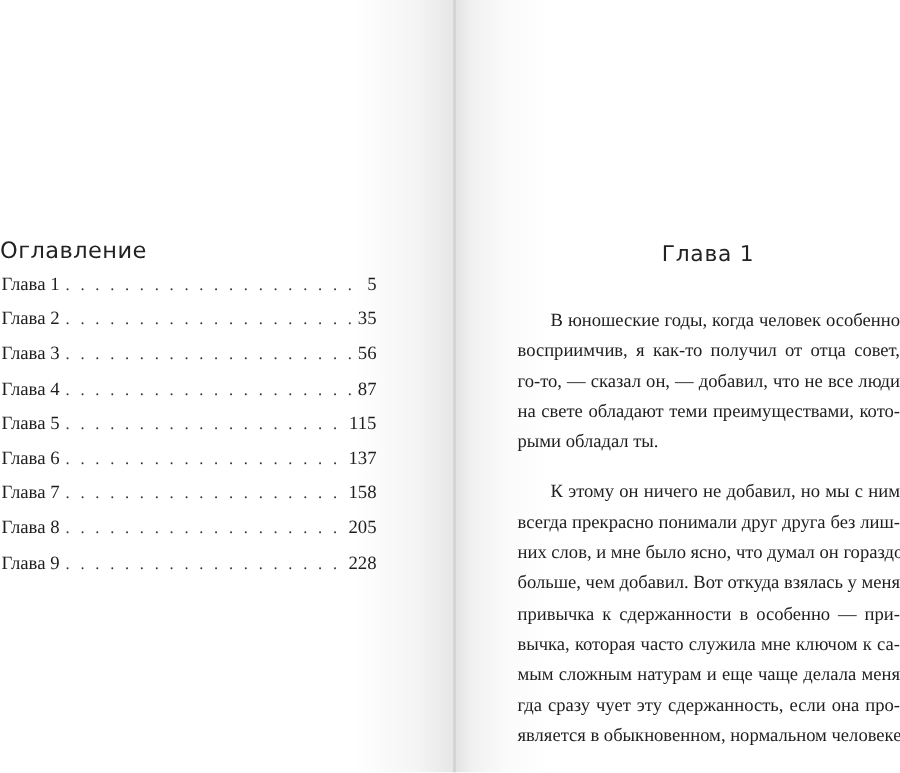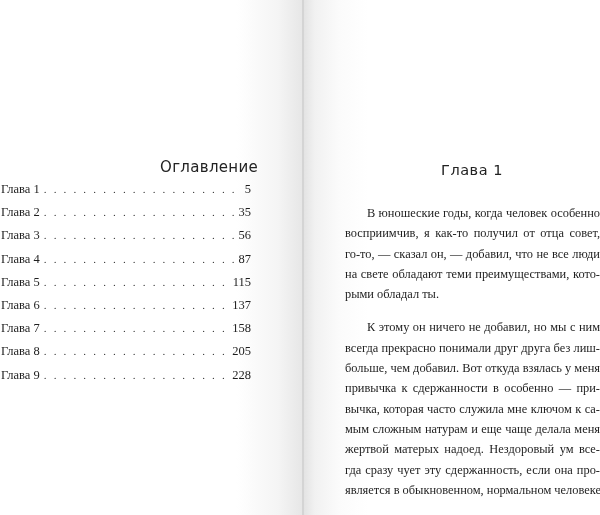--- a/index.html
+++ b/index.html
@@ -1,21 +1,21 @@
 <!DOCTYPE html>
 <html><head>
 <meta charset="utf-8">
 <style>
   html, body { margin:0; padding:0; }
   body { width:600px; height:515px; overflow:hidden; background:#fff; position:relative; font-family:"Liberation Serif", serif; color:#1e1e1e; }
   .page { position:absolute; top:0; height:515px; overflow:hidden; }
   .left { left:0; width:303px; background:linear-gradient(to right, #ffffff 0%, #ffffff 78%, #f4f4f4 92%, #e6e6e6 100%); }
   .right { left:303px; width:297px; background:linear-gradient(to right, #e2e2e2 0%, #f1f1f1 4%, #fbfbfb 12%, #ffffff 22%, #ffffff 100%); }
   .spine { position:absolute; left:302px; top:0; width:2px; height:515px; background:#d4d4d4; }
-  .toc-title { position:absolute; top:158px; left:0; width:258px; text-align:right; font-family:"DejaVu Sans", sans-serif; font-size:15px; color:#222; letter-spacing:0.3px; }
+  .toc-title { position:absolute; top:158px; left:0; width:258px; text-align:left; font-family:"DejaVu Sans", sans-serif; font-size:15px; color:#222; letter-spacing:0.3px; }
   .toc { position:absolute; top:182px; left:1px; width:250px; }
   .toc-row { display:flex; align-items:baseline; height:23.2px; font-size:12.5px; white-space:nowrap; overflow:hidden; }
   .toc-label { flex:0 0 auto; padding-right:4px; }
   .toc-dots { flex:1 1 auto; overflow:hidden; letter-spacing:2.2px; color:#333; font-size:11px; }
   .toc-page { flex:0 0 auto; padding-left:3px; }
   .ch-title { position:absolute; top:162px; left:345px; width:254px; text-align:center; font-family:"DejaVu Sans", sans-serif; font-size:14.5px; color:#222; letter-spacing:0.5px; }
   .body-text { position:absolute; top:190px; left:345px; width:255px; font-size:12.4px; line-height:20.3px; text-align:justify; }
   .line { display:block; text-align:justify; text-align-last:justify; white-space:nowrap; }
   .line.last { text-align-last:left; }
   .line.indent { text-indent:22px;margin-top:13px; }
@@ -79,21 +79,21 @@
 
 <div class="ch-title">Глава 1</div>
 <div class="body-text">
   <span class="line indent">В юношеские годы, когда человек особенно</span>
   <span class="line">восприимчив, я как-то получил от отца совет,</span>
   <span class="line">го-то, — сказал он, — добавил, что не все люди</span>
   <span class="line">на свете обладают теми преимуществами, кото-</span>
   <span class="line last">рыми обладал ты.</span>
   <span class="line indent">К этому он ничего не добавил, но мы с ним</span>
   <span class="line">всегда прекрасно понимали друг друга без лиш-</span>
+  <span class="line">них слов, и мне было ясно, что думал он гораздо</span>
   <span class="line">больше, чем добавил. Вот откуда взялась у меня</span>
   <span class="line">привычка к сдержанности в особенно — при-</span>
   <span class="line">вычка, которая часто служила мне ключом к са-</span>
   <span class="line">мым сложным натурам и еще чаще делала меня</span>
-  <span class="line">жертвой матерых надоед. Нездоровый ум все-</span>
   <span class="line">гда сразу чует эту сдержанность, если она про-</span>
   <span class="line">является в обыкновенном, нормальном человеке,</span>
 
 </div>
 
 </body></html>

